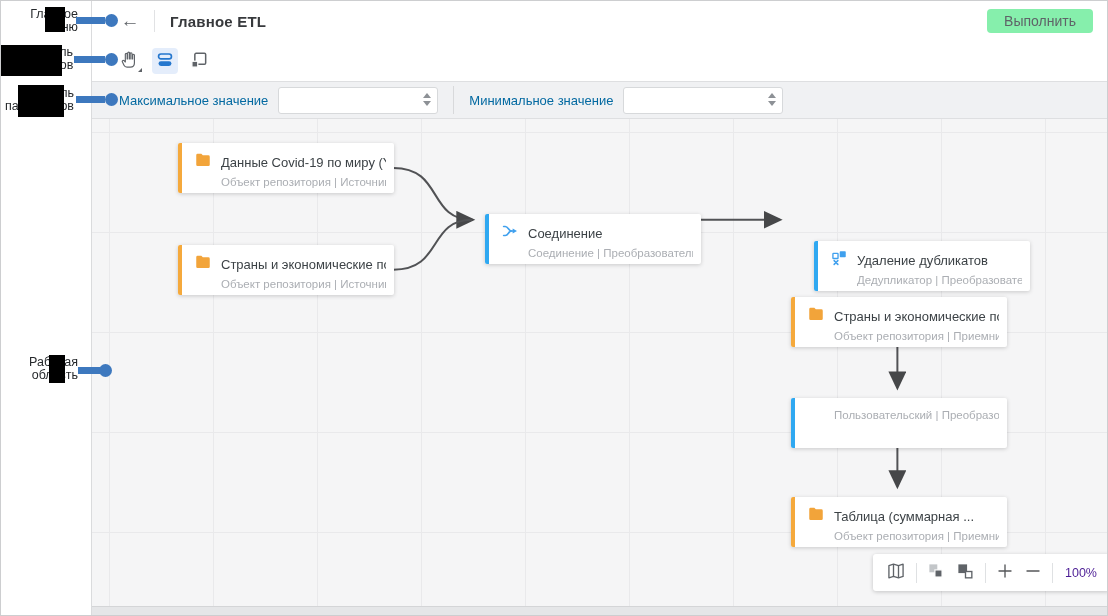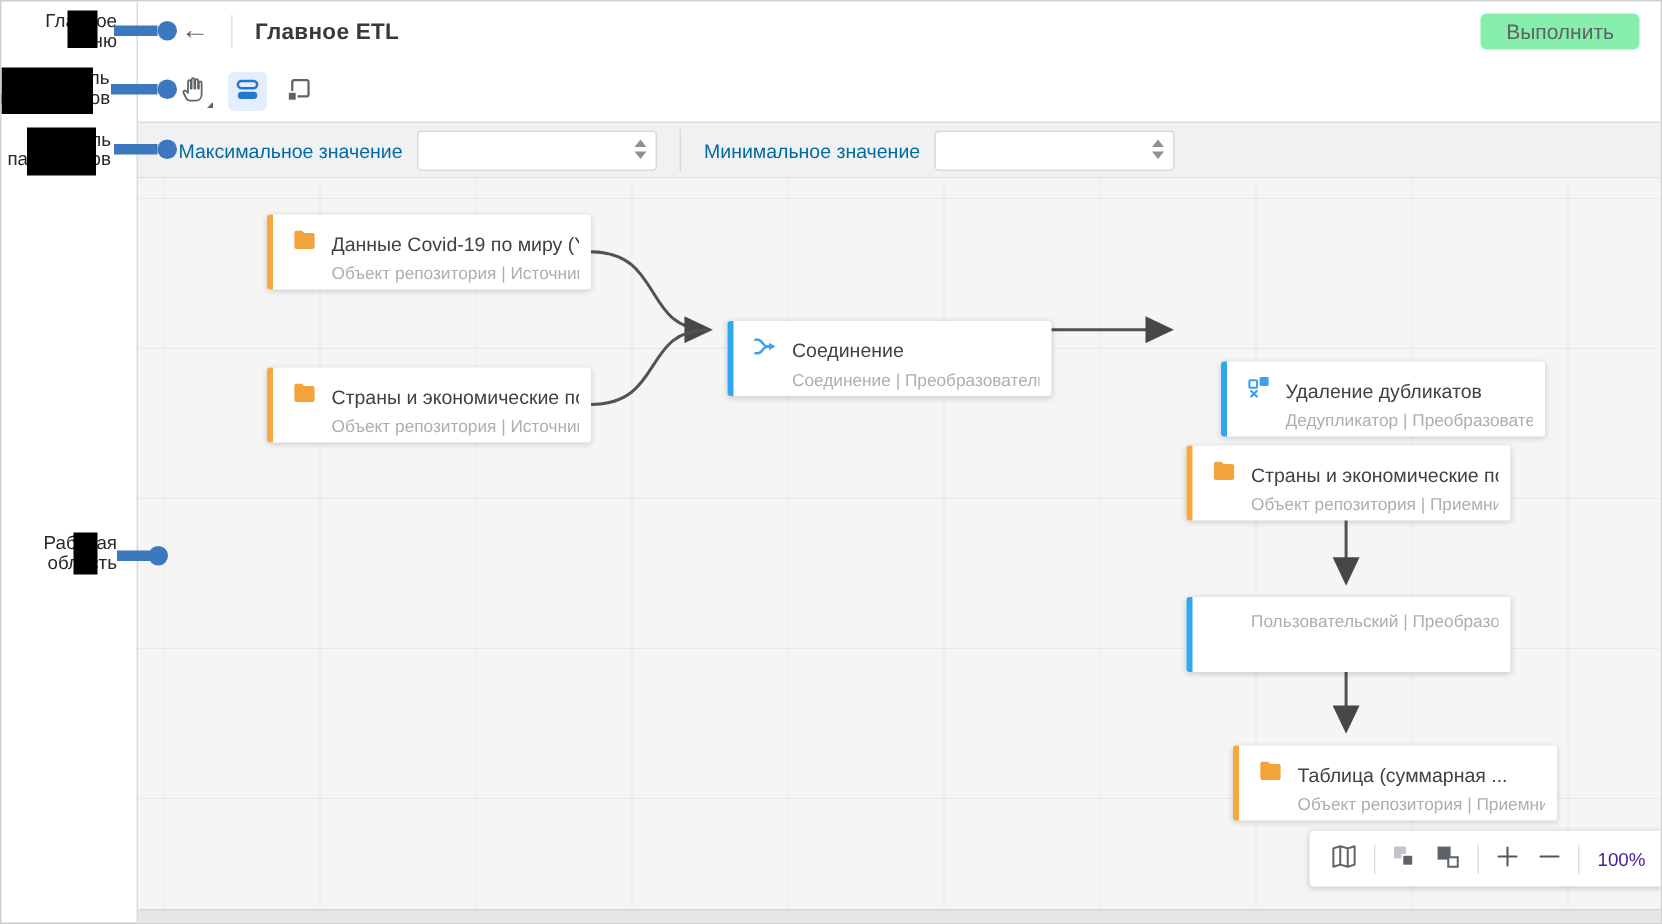--- a/index.html
+++ b/index.html
@@ -54,21 +54,21 @@
   .node .strip { position:absolute; left:0; top:0; bottom:0; width:4px; border-radius:2px 0 0 2px; }
   .strip-orange { background:#f5a93c; }
   .strip-blue { background:#2fa8f1; }
   .node-body { padding:8px 8px 0 16px; }
   .title-row { display:flex; align-items:center; gap:9px; }
   .node-title { font-size:13px; color:#3c4246; white-space:nowrap; overflow:hidden; }
   .node-sub { font-size:11.5px; color:#abaeb3; margin:3px 0 0 27px; white-space:nowrap; overflow:hidden; }
   .n1 { left:86px; top:24px; }  .n2 { left:86px; top:126px; }
   .n3 { left:393px; top:76px;margin-top:19px; } .n4 { left:722px; top:76px;margin-top:46px; }
   .n5 { left:699px; top:178px; }.n6 { left:699px; top:279px; }
-  .n7 { left:730px; top:378px; }
+  .n7 { left:699px; top:378px; }
 
   .zoombar { position:absolute; left:781px; top:435px; height:37px; background:#fff; border-radius:3px;
              box-shadow:0 1px 4px rgba(0,0,0,.2); display:flex; align-items:center; padding:0 13px; gap:10px; }
   .zb-btn { background:transparent; border:none; cursor:pointer; padding:0; display:flex; align-items:center; }
   .zb-divider { width:1px; height:20px; background:#dfe1e3; }
   .zoom-label { font-size:12.5px; color:#4c1d95; padding-left:2px; }
 
   .hscrollbar { flex:0 0 9px; background:#e5e6e8; border-top:1px solid #d4d5d7; cursor:pointer; }
 
   

